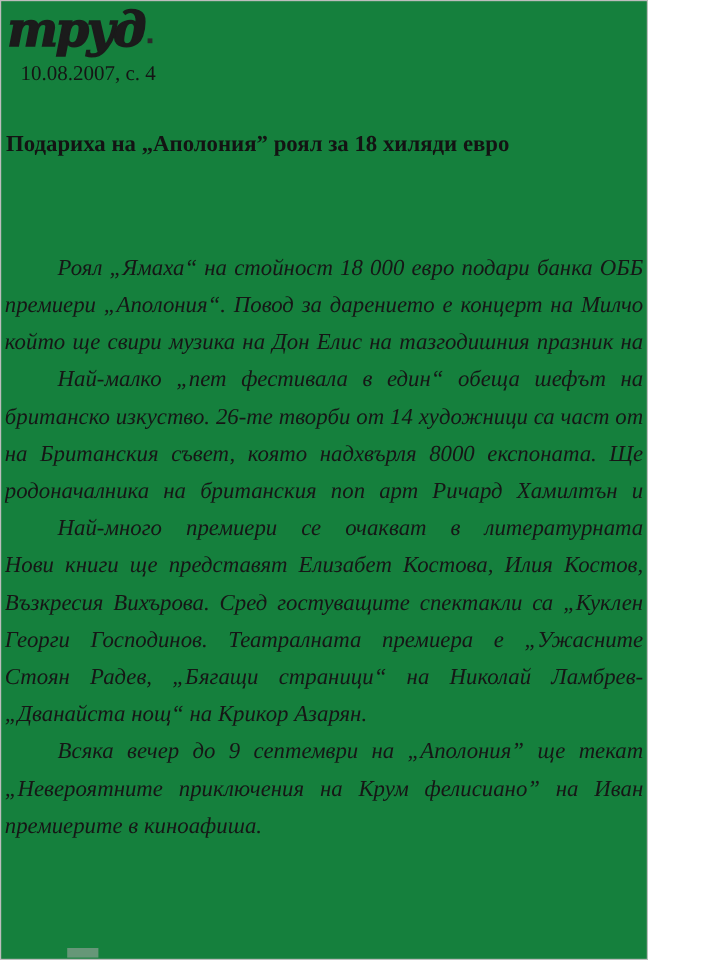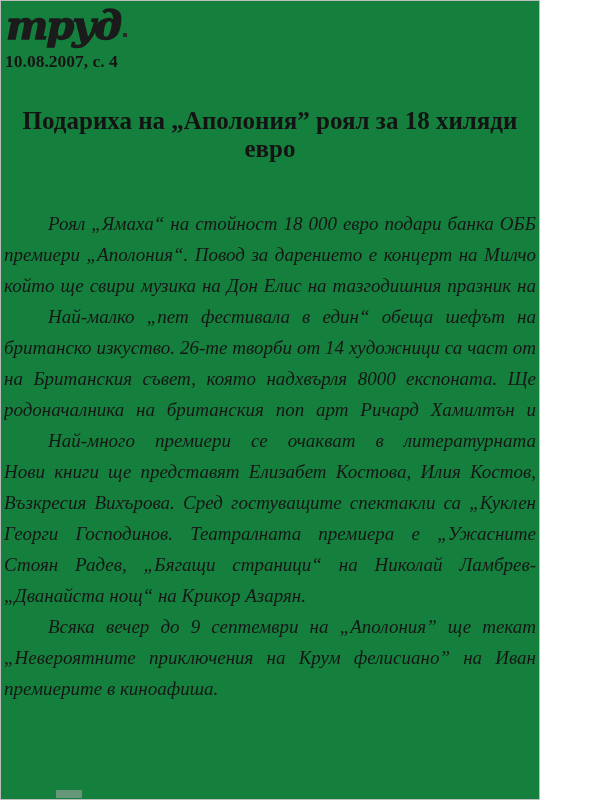--- a/index.html
+++ b/index.html
@@ -32,36 +32,35 @@
     width: 4px;
     height: 4px;
     background: #2a2a2a;
     margin-left: 3px;
     vertical-align: 2px;
     -webkit-text-stroke: 0;
   }
   .dateline {
     position: absolute;
     top: 50px;
-    left: 4px;
+    left: 16px;
     font-size: 17.5px;
-    font-weight: bold;
+    font-weight: normal;
     color: #151515;
   }
   .headline {
     position: absolute;
     top: 106px;
     left: 4px;
     right: 4px;
     margin: 0;
-    font-size: 25px;
+    font-size: 19px;
     font-weight: bold;
     line-height: 28px;
     color: #131313;
-    text-align: center;
   }
   .body {
     position: absolute;
     top: 207px;
     left: 3px;
     right: 3px;
     font-size: 19px;
     line-height: 31px;
   }
   .line {

